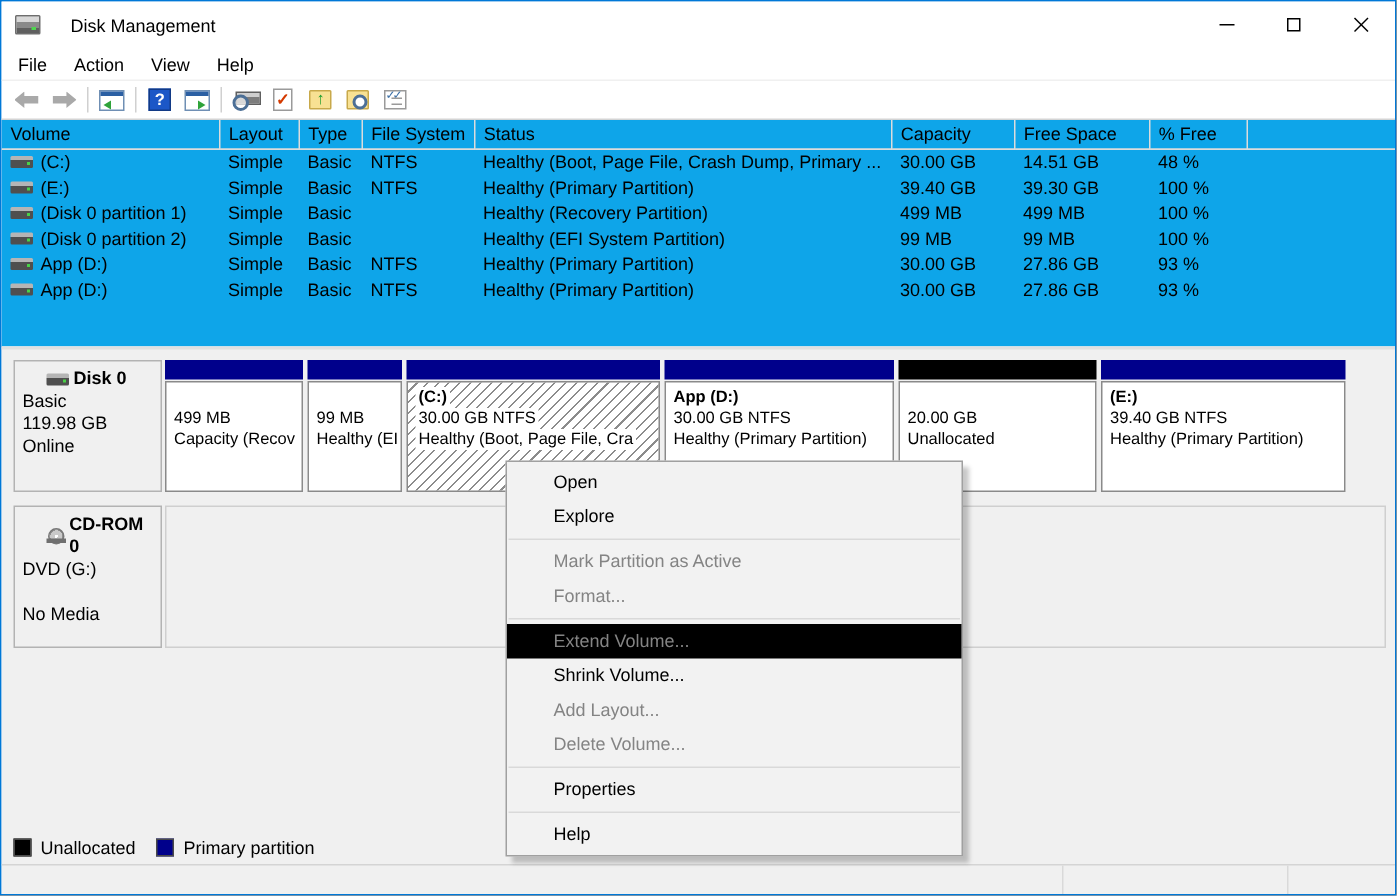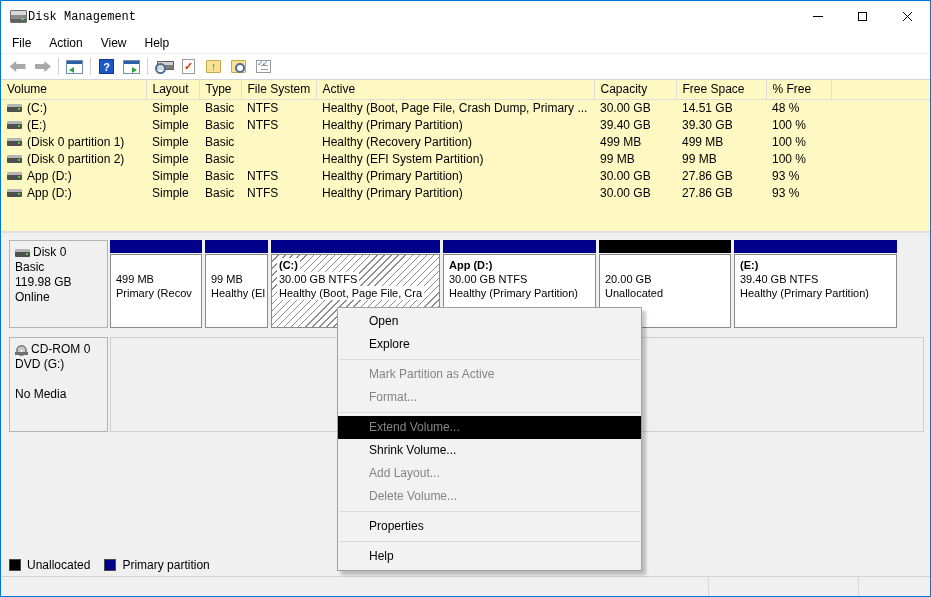--- a/index.html
+++ b/index.html
@@ -9,21 +9,21 @@
     border:1px solid #0078D7; background:#fff;
     font-family:"Liberation Sans", sans-serif; font-size:12px; color:#000;
     display:flex; flex-direction:column; overflow:hidden;
   }
   
   .titlebar { height:31px; flex:0 0 31px; display:flex; align-items:center; background:#fff; }
   .title-icon { width:17px; height:13px; margin-left:9px; position:relative;
     background:linear-gradient(180deg,#d8d8d8 0 4px,#8a8a8a 4px 8px,#5f5f5f 8px 100%);
     border:1px solid #6e6e6e; border-radius:1px; }
   .title-icon::after { content:""; position:absolute; right:2px; top:7px; width:3px; height:2px; background:#4fd64f; }
-  .title-text { margin-left:1px;font-family:Liberation Mono, monospace; }
+  .title-text { margin-left:20px; }
   .win-controls { margin-left:auto; display:flex; height:31px; }
   .ctrl { width:45px; height:31px; display:flex; align-items:center; justify-content:center; }
   .glyph-min { width:10px; height:1px; background:#000; }
   .glyph-max { width:9px; height:9px; border:1px solid #000; }
   
   .menubar { height:21px; flex:0 0 21px; display:flex; align-items:center; padding-left:2px; background:#fff; }
   .menu-item { padding:2px 9px; }
   
   .toolbar { height:27px; flex:0 0 27px; display:flex; align-items:center; padding-left:4px;
     background:#fff; border-top:1px solid #f0f0f0; border-bottom:1px solid #d4d4d4; }
@@ -48,37 +48,37 @@
   .doc-check { width:13px; height:15px; background:#fff; border:1px solid #9a9a9a; position:relative; }
   .doc-check::after { content:"✓"; position:absolute; left:1px; top:0px; color:#d43a00; font-size:11px; font-weight:bold; }
   .folder { width:15px; height:13px; background:#f8e193; border:1px solid #c8a94a; border-radius:1px; position:relative; }
   .folder.up::after { content:"↑"; position:absolute; left:4px; top:-1px; color:#1e9e2e; font-size:11px; font-weight:bold; }
   .folder.search::after { content:""; position:absolute; left:3px; top:2px; width:6px; height:6px;
     border:2px solid #4c6f96; border-radius:50%; background:#fff; }
   .checklist { width:15px; height:13px; background:#fff; border:1px solid #9a9a9a; position:relative; }
   .checklist::before { content:"✓✓"; position:absolute; left:0px; top:-2px; color:#3a6ea5; font-size:8px; letter-spacing:-2px; }
   .checklist::after { content:""; position:absolute; right:2px; top:4px; width:7px; height:1px; background:#9a9a9a; box-shadow:0 4px 0 #9a9a9a; }
   
-  .volumes { flex:0 0 151px; background:#fef9c3; overflow:hidden; }
+  .volumes { flex:0 0 151px; background:#0ea5e9; overflow:hidden; }
   table.vtable { border-collapse:collapse; table-layout:fixed; width:929px; }
   .vtable th { font-weight:normal; text-align:left; height:19px; padding:1px 6px;
     border-right:1px solid #dcdcdc; border-bottom:1px solid #dcdcdc; overflow:hidden; white-space:nowrap; }
   .vtable th.filler { border-right:none; }
   .vtable td { height:17px; padding:0 6px; overflow:hidden; white-space:nowrap; }
   .vol-cell { display:flex; align-items:center; gap:5px; }
   .drive-ico { flex:0 0 15px; width:15px; height:8px; border-radius:1px; position:relative;
     background:linear-gradient(180deg,#b5b5b5 0 3px,#4f4f4f 3px 100%); }
   .drive-ico::after { content:""; position:absolute; right:2px; top:4px; width:2px; height:2px; background:#49d147; }
   
   .graphical { flex:1 1 auto; background:#f0f0f0; border-top:2px solid #e0e0e0;
     display:flex; flex-direction:column; padding-top:7px; position:relative; }
   .disk-row { display:flex; margin-left:8px; margin-right:6px; }
   .disk-row + .disk-row { margin-top:9px; }
   .disk-info { width:99px; flex:0 0 99px; border:1px solid #b3b3b3; background:#f0f0f0; padding:4px 5px; line-height:15px; }
-  .disk-title { display:flex; align-items:center; gap:3px; font-weight:normal; }
+  .disk-title { display:flex; align-items:center; gap:3px; font-weight:bold;margin-left:16px; }
   .cd-ico { width:13px; height:10px; position:relative; }
   .cd-ico::before { content:""; position:absolute; left:1px; top:0; width:9px; height:9px; border-radius:50%;
     background:radial-gradient(circle at 50% 50%, #fff 0 1px, #c9c9c9 1px 4px, #8e8e8e 4px); border:1px solid #777; }
   .cd-ico::after { content:""; position:absolute; left:0; bottom:0; width:13px; height:3px; background:#6f6f6f; }
   .strip { display:flex; gap:3px; margin-left:2px; }
   .partition { display:flex; flex-direction:column; }
   .pbar { height:13px; margin-bottom:1px; }
   .pbody { flex:1; background:#fff; border:1px solid #8a8a8a; padding:3px 5px 0 5px;
     font-size:11px; line-height:14px; overflow:hidden; white-space:nowrap; }
   .pbody div { width:fit-content; max-width:100%; }
@@ -188,21 +188,21 @@
           <col style="width:90px">
           <col style="width:65px">
           <col>
       </colgroup>
       <thead>
         <tr>
           <th>Volume</th>
           <th>Layout</th>
           <th>Type</th>
           <th>File System</th>
-          <th>Active</th>
+          <th>Status</th>
           <th>Capacity</th>
           <th>Free Space</th>
           <th>% Free</th>
           <th class="filler"></th>
         </tr>
       </thead>
       <tbody>
         <tr>
           <td>
               <span class="vol-cell">
@@ -314,21 +314,21 @@
         <div>Basic</div>
         <div>119.98 GB</div>
         <div>Online</div>
       </div>
       <div class="strip">
         <div class="partition" style="width:92px">
           <div class="pbar" style="background-color: rgb(0, 0, 139);"></div>
           <div class="pbody">
             <div class="pname"></div>
             <div>499 MB</div>
-            <div>Primary (Recov</div>
+            <div>Capacity (Recov</div>
           </div>
         </div>
         <div class="partition" style="width:63px">
           <div class="pbar" style="background-color: rgb(0, 0, 139);"></div>
           <div class="pbody">
             <div class="pname"></div>
             <div>99 MB</div>
             <div>Healthy (EI</div>
           </div>
         </div>

